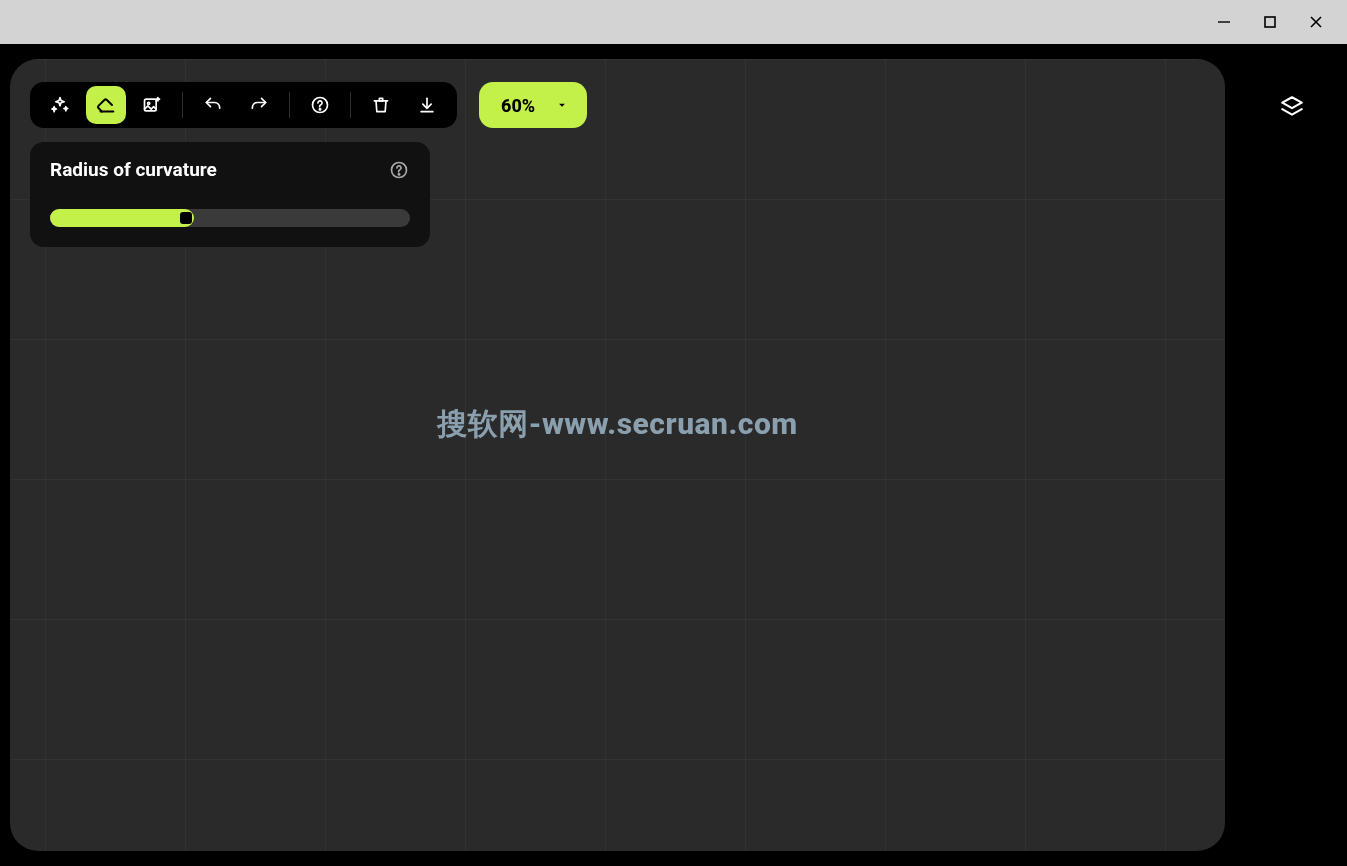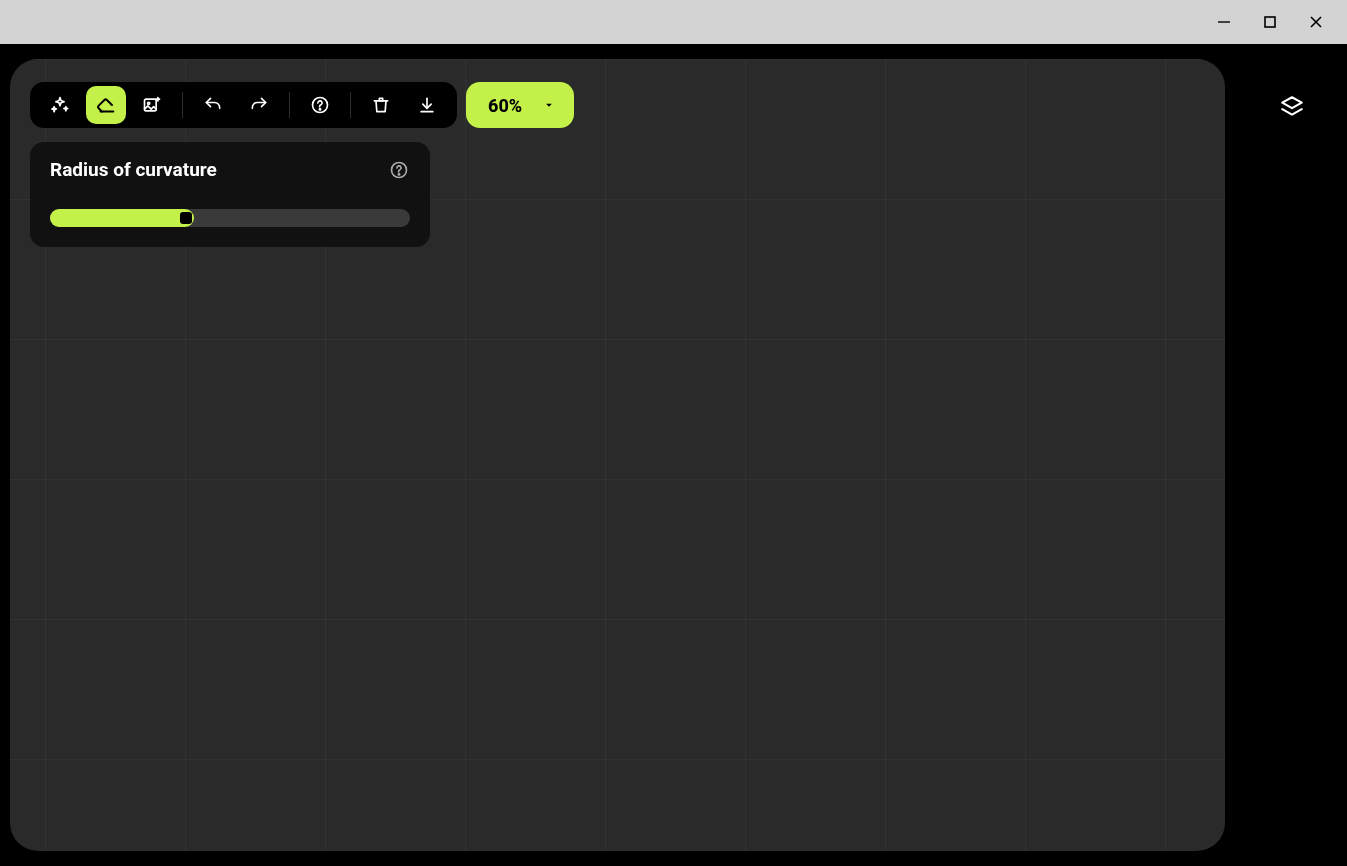--- a/index.html
+++ b/index.html
@@ -54,21 +54,21 @@
       repeating-linear-gradient(to bottom, rgba(255,255,255,0.04) 0, rgba(255,255,255,0.04) 1px, transparent 1px, transparent 140px);
     background-position: 35px 0, 0 0;
   }
 
   
   .toolbar-wrap {
     position: absolute;
     left: 20px;
     top: 23px;
     display: flex;
-    gap: 9px;
+    gap: 22px;
     align-items: center;
   }
   .toolbar {
     background: #000;
     border-radius: 14px;
     height: 46px;
     display: flex;
     align-items: center;
     padding: 0 10px;
     gap: 6px;
@@ -308,20 +308,21 @@
               <circle cx="12" cy="17" r="0.8" fill="currentColor"></circle>
             </svg>
         </div>
       </div>
       <div class="slider">
         <div class="slider-fill" style="width: 40%;"></div>
         <div class="slider-thumb" style="left: calc(40% - 14px);"></div>
       </div>
     </div>
 
+    <div class="watermark">搜软网-www.secruan.com</div>
 
   </div>
 
   <div class="layers-btn">
     <svg width="26" height="26" viewBox="0 0 24 24" fill="none" stroke="currentColor" stroke-width="2" stroke-linecap="round" stroke-linejoin="round">
         <path d="M12 3 3 8l9 5 9-5-9-5z"></path>
         <path d="M3 14l9 5 9-5"></path>
       </svg>
   </div>
 

